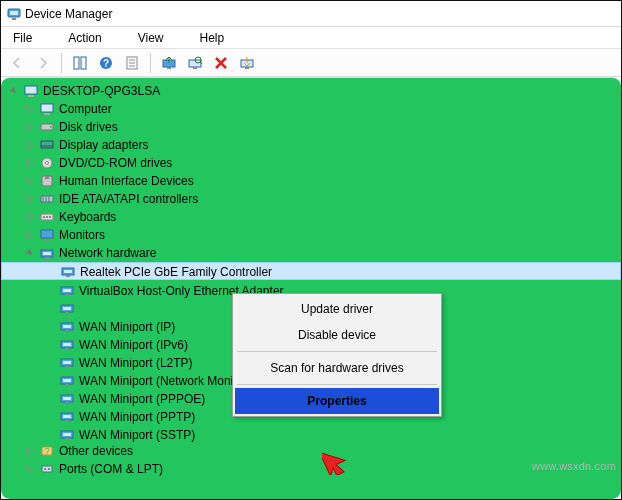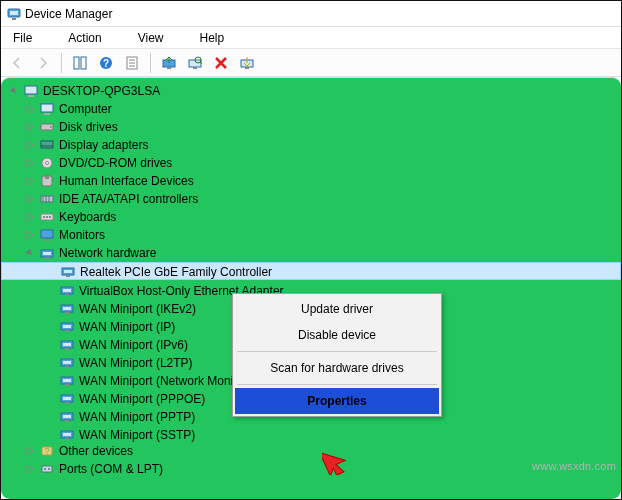--- a/index.html
+++ b/index.html
@@ -337,21 +337,20 @@
         </div>
         <div class="row indent2">
           <span class="expander none"></span>
           <span class="node-icon">
             <svg width="16" height="16" viewBox="0 0 16 16">
               <rect x="2" y="5" width="12" height="7" fill="#4da3e0" stroke="#2c6aa0"></rect>
               <rect x="4" y="7" width="8" height="3" fill="#cfeaff"></rect>
               <rect x="6" y="12" width="4" height="2" fill="#888"></rect>
             </svg>
           </span>
-          <span class="node-label">WAN Miniport (IKEv2)</span>
         </div>
         <div class="row indent2">
           <span class="expander none"></span>
           <span class="node-icon">
             <svg width="16" height="16" viewBox="0 0 16 16">
               <rect x="2" y="5" width="12" height="7" fill="#4da3e0" stroke="#2c6aa0"></rect>
               <rect x="4" y="7" width="8" height="3" fill="#cfeaff"></rect>
               <rect x="6" y="12" width="4" height="2" fill="#888"></rect>
             </svg>
           </span>

